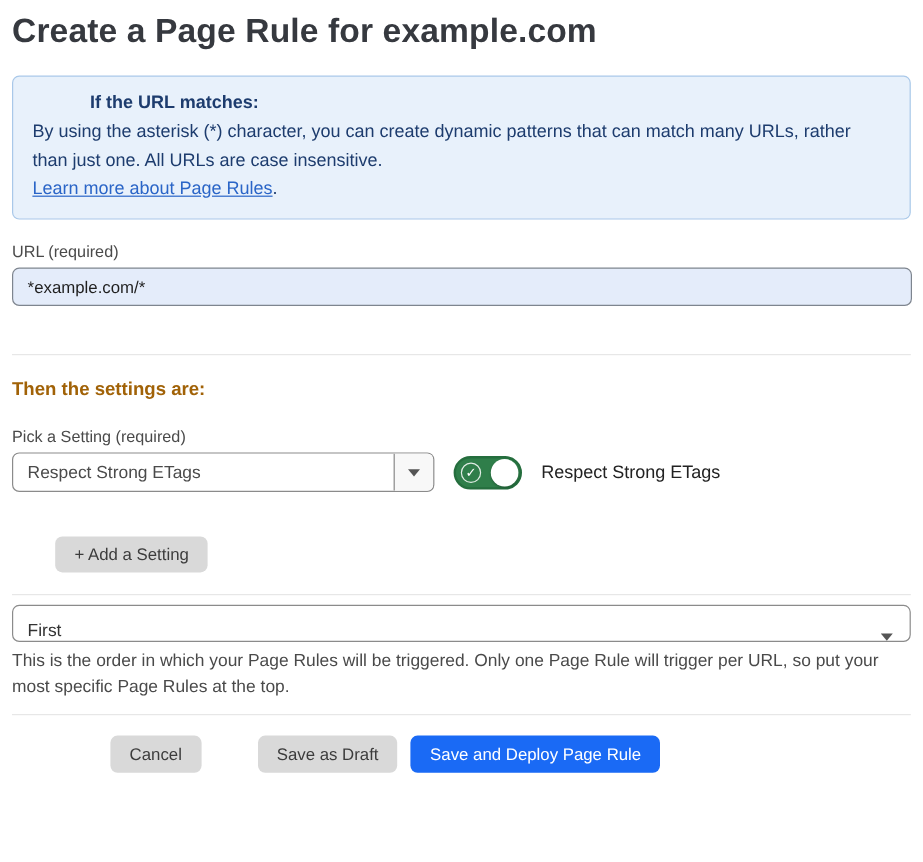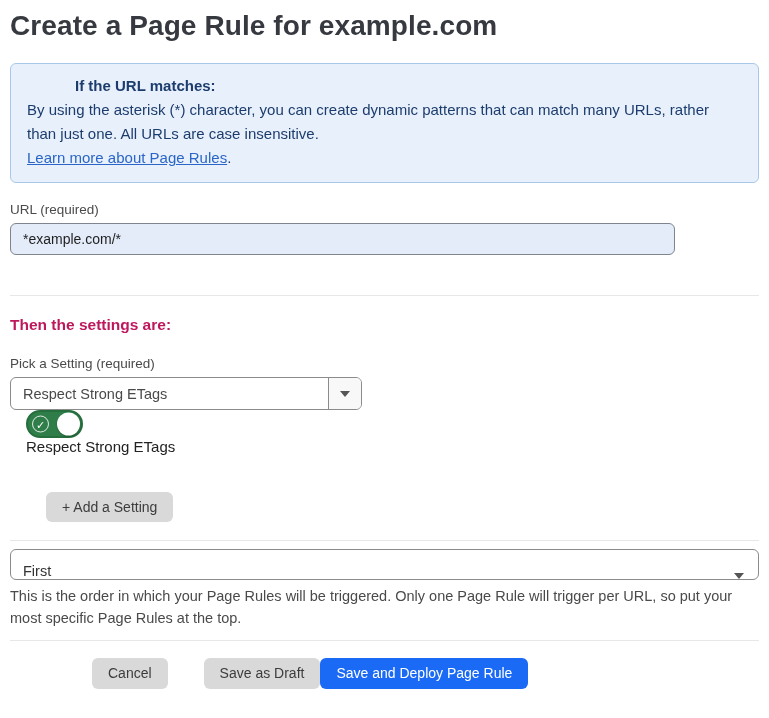--- a/index.html
+++ b/index.html
@@ -40,21 +40,21 @@
 
   .field-label {
     margin-top: 19px;
     font-size: 13.5px;
     color: #4a4a4a;
   }
 
   .url-input {
     display: block;
     margin-top: 6px;
-    width: 665px;
+    width: 750px;
     height: 32px;
     background: #e4ecfa;
     border: 1px solid #7e858f;
     border-radius: 6px;
     padding: 0 12px;
     font-size: 14px;
     color: #1f1f1f;
     font-family: "Liberation Sans", sans-serif;
     outline: none;
   }
@@ -65,31 +65,30 @@
     height: 0;
   }
   .divider-1 { margin-top: 40px; }
   .divider-2 { margin-top: 18px; }
   .divider-3 { margin-top: 11px; }
 
   .section-heading {
     margin-top: 20px;
     font-size: 15.5px;
     font-weight: bold;
-    color: #be185d;
+    color: #a16207;
   }
   .section-heading.order { margin-top: 21px; font-size: 16px; }
 
   .label-pick { margin-top: 22px; }
 
   .setting-row {
     margin-top: 6px;
     display: flex;
-    align-items: flex-start;
-    flex-direction: column;
+    align-items: center;
   }
 
   .select-control {
     display: flex;
     align-items: stretch;
     width: 352px;
     height: 33px;
     border: 1px solid #8b8b8b;
     border-radius: 6px;
     background: #ffffff;
@@ -200,20 +199,21 @@
     margin-top: 5px;
     font-size: 14.5px;
     color: #4a4a4a;
     line-height: 22px;
     max-width: 749px;
   }
 
   .footer-row {
     margin-top: 17px;
     display: flex;
+    gap: 11px;
     padding-left: 46px;
   }
 </style>
 </head>
 <body>
 
 <div class="container">
 
   <h1 class="page-title">Create a Page Rule for example.com</h1>
 

